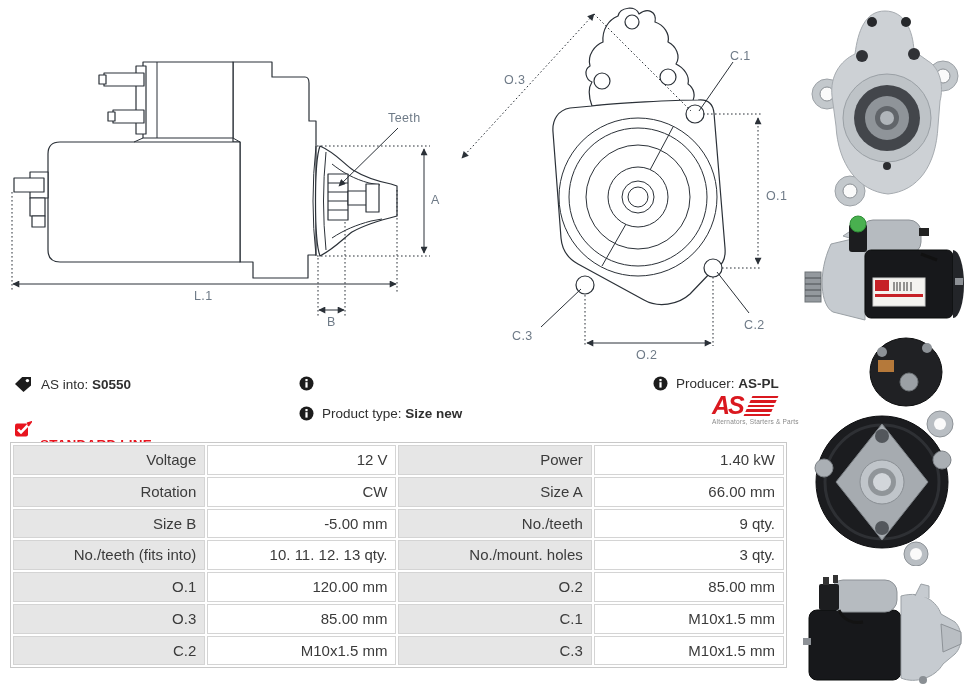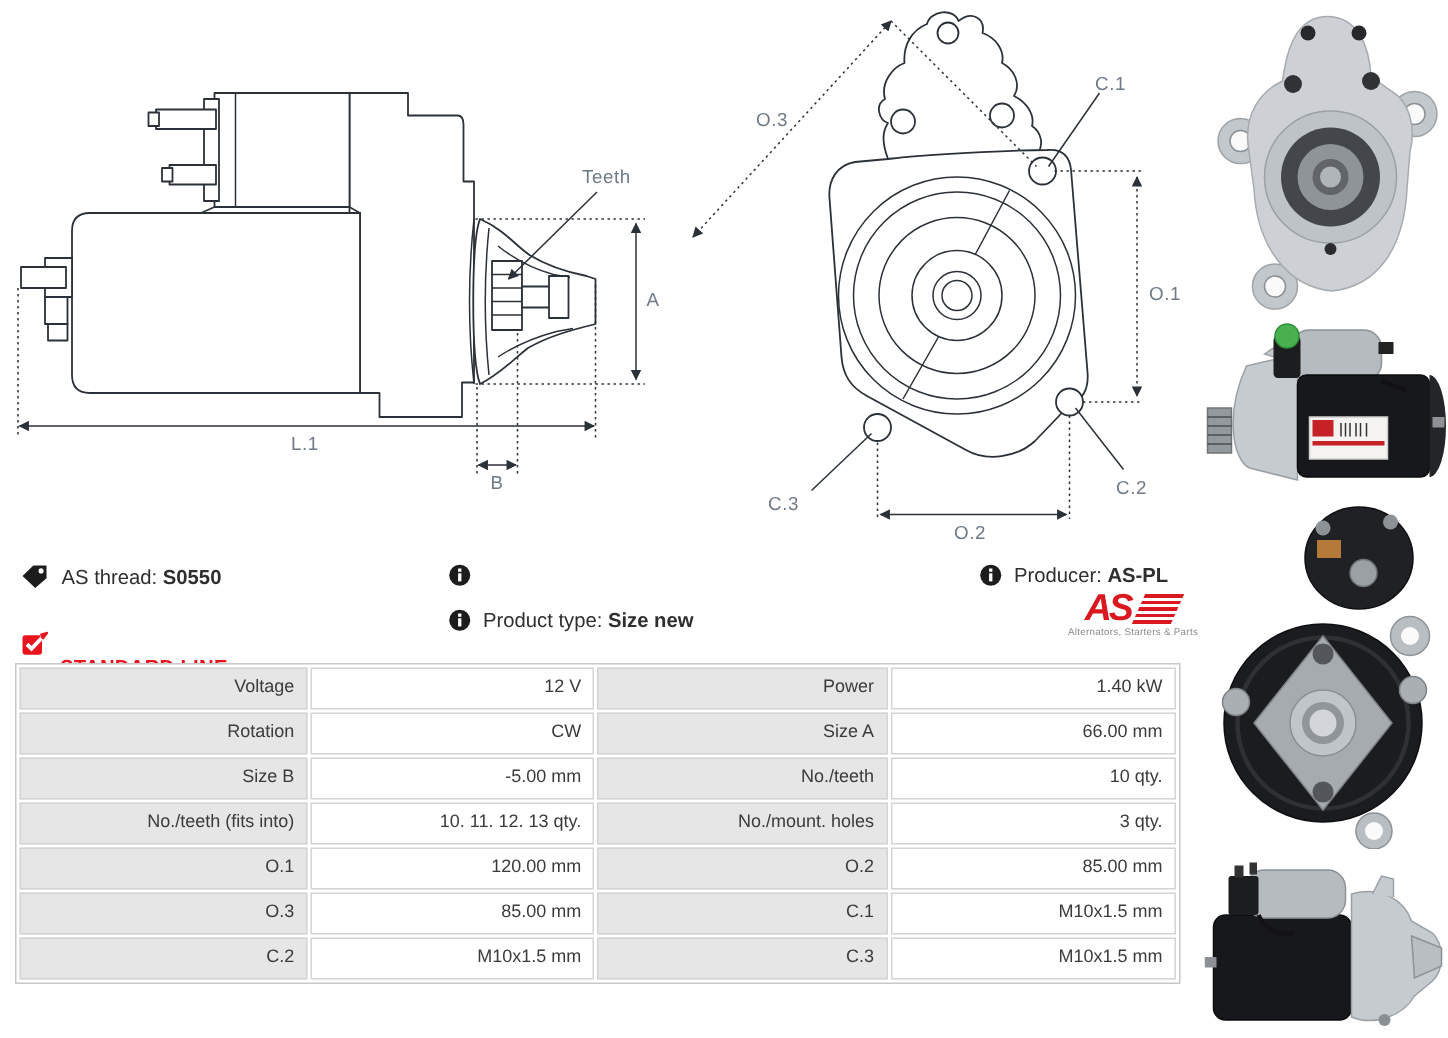--- a/index.html
+++ b/index.html
@@ -18,30 +18,30 @@
 
   
   .photos{position:absolute;left:800px;top:0;width:165px;height:692px;}
   .photo{position:absolute;}
 
   
   .inforow{position:absolute;display:flex;align-items:center;gap:8px;font-size:13.5px;white-space:nowrap;}
   .inforow b{font-weight:bold;}
   .badge-red{color:#e8141e;font-weight:bold;letter-spacing:.2px;margin-top:31px;}
   .aspl-logo{position:absolute;left:712px;top:394px;width:84px;text-align:center;}
-  .aspl-logo .mark{display:flex;align-items:flex-end;justify-content:center;gap:2px;}
+  .aspl-logo .mark{display:flex;align-items:flex-end;justify-content:flex-start;gap:2px;}
   .aspl-logo .as-text{font-style:italic;font-weight:bold;font-size:25px;line-height:22px;color:#da181f;letter-spacing:-2px;}
   .aspl-logo .stripes{width:26px;height:20px;transform:skewX(-24deg);margin-left:3px;
       background:repeating-linear-gradient(to bottom,#da181f 0 2.4px,#fff 2.4px 4.4px);}
   .aspl-logo .tagline{font-size:6.5px;color:#8a8a8a;margin-top:2px;letter-spacing:.2px;white-space:nowrap;}
 
   
   table.specs{position:absolute;left:10px;top:442px;width:777px;table-layout:fixed;
       border-collapse:separate;border-spacing:2px;background:#fff;border:1px solid #c8c8c8;
-      font-size:12px;color:#3b3b3b;}
+      font-size:15px;color:#3b3b3b;}
   table.specs td{border:1px solid #d4d4d4;text-align:right;vertical-align:top;
       padding:3px 8px;height:20px;line-height:1.45;}
   table.specs td.lbl{background:#e6e6e6;}
   col.c1{width:192px}col.c2{width:189px}col.c3{width:193px}col.c4{width:190px}
 </style>
 </head>
 <body>
 
 <div class="page">
 
@@ -232,21 +232,21 @@
       <circle cx="120" cy="108" r="4" fill="#8a8f94"></circle>
     </svg>
   </div>
 
   <div class="inforow" style="left:14px;top:376px">
     <svg width="19" height="17" viewBox="0 0 19 17">
       <path d="M8.2,1 L17,1 L17,9.5 L9.5,16 L1,8 Z" fill="#1c1c1c"></path>
       <circle cx="13.4" cy="4.6" r="1.7" fill="#fff"></circle>
     </svg>
     <span>
-      <span>AS thread:</span>
+      <span>AS into:</span>
       <b>S0550</b>
     </span>
   </div>
 
   <div class="inforow" style="left:14px;top:406px">
     <svg width="18" height="16" viewBox="0 0 18 16">
       <rect x="1" y="2.5" width="13" height="13" rx="2" fill="#e8141e"></rect>
       <path d="M4,8.5 L7,11.5 L16.5,1.5" stroke="#fff" stroke-width="2.6" fill="none"></path>
       <path d="M13,2.5 L16.5,1.5 L14,4.8" stroke="#e8141e" stroke-width="2.2" fill="none"></path>
     </svg>
@@ -310,21 +310,21 @@
       <tr>
         <td class="lbl">Rotation</td>
         <td class="val">CW</td>
         <td class="lbl">Size A</td>
         <td class="val">66.00 mm</td>
       </tr>
       <tr>
         <td class="lbl">Size B</td>
         <td class="val">-5.00 mm</td>
         <td class="lbl">No./teeth</td>
-        <td class="val">10 qty.</td>
+        <td class="val">9 qty.</td>
       </tr>
       <tr>
         <td class="lbl">No./teeth (fits into)</td>
         <td class="val">10. 11. 12. 13 qty.</td>
         <td class="lbl">No./mount. holes</td>
         <td class="val">3 qty.</td>
       </tr>
       <tr>
         <td class="lbl">O.1</td>
         <td class="val">120.00 mm</td>

